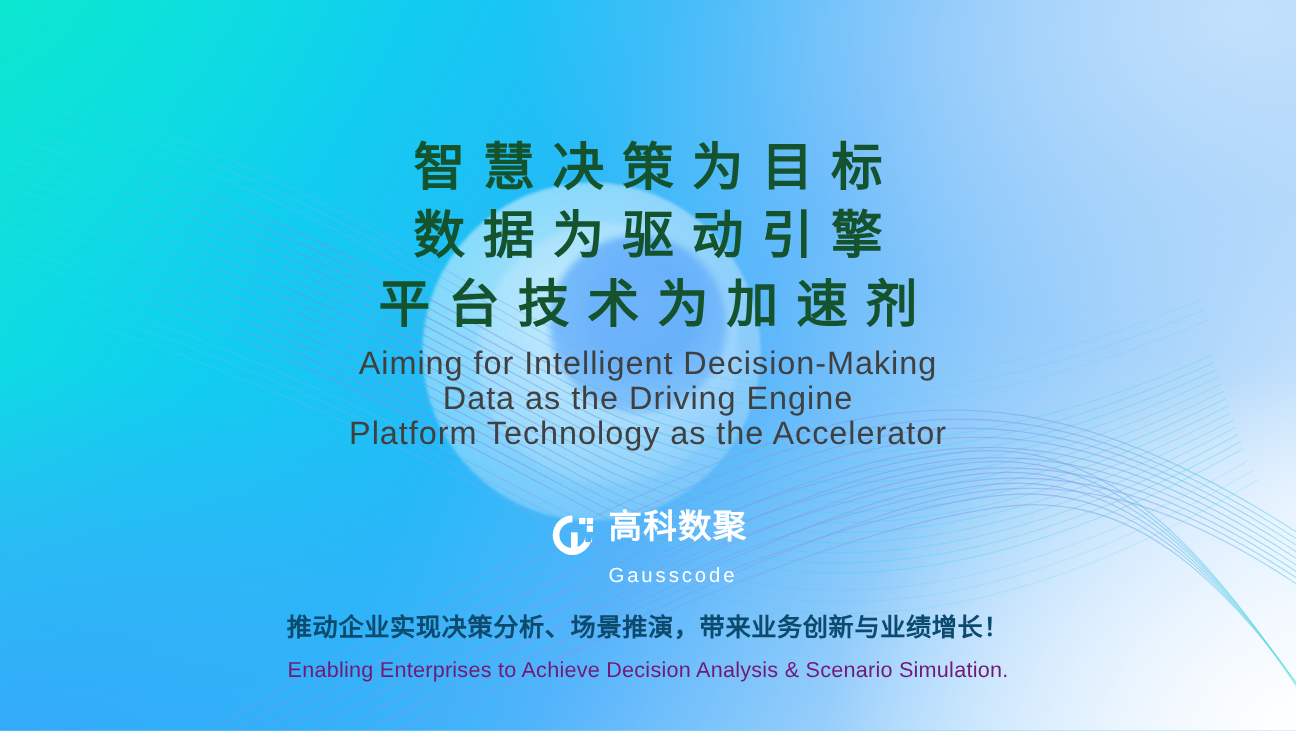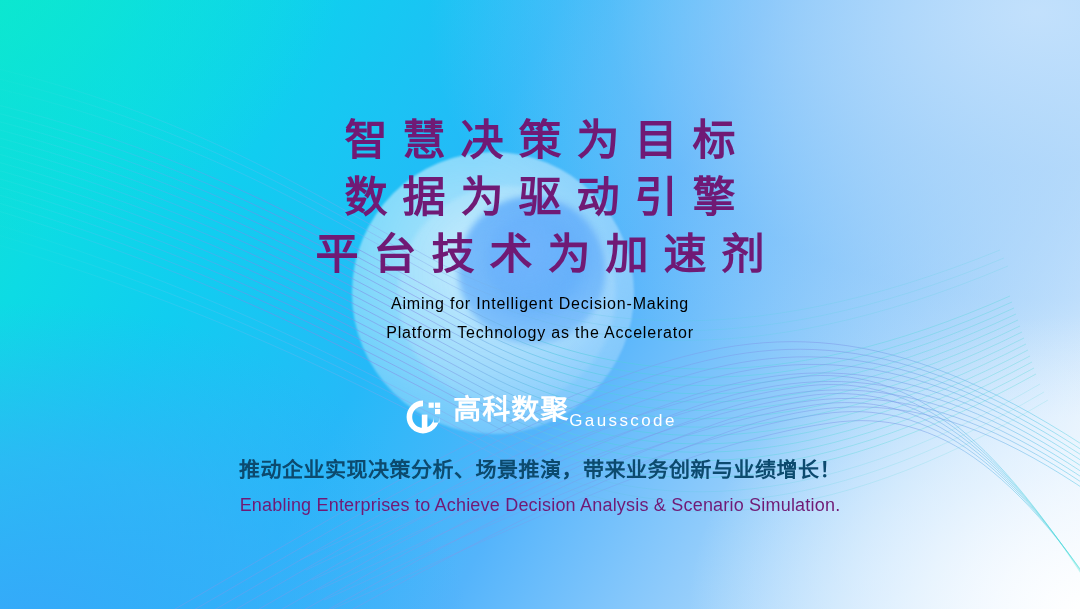--- a/index.html
+++ b/index.html
@@ -139,56 +139,56 @@
     position: absolute;
     inset: 0;
     display: flex;
     flex-direction: column;
     align-items: center;
   }
 
   .headline {
     margin-top: 112px;
     text-align: center;
-    color: #701a75;
+    color: #14532d;
     font-weight: 700;
     font-size: 43px;
     line-height: 57px;
     letter-spacing: 15px;
     text-indent: 15px;
     white-space: nowrap;
   }
   .headline > div { }
 
   .subhead {
     margin-top: 6px;
     text-align: center;
-    color: #000000;
-    font-size: 16px;
+    color: #404040;
+    font-size: 27px;
     line-height: 29px;
     letter-spacing: 0.8px;
     white-space: nowrap;
   }
 
   
   .logo-lockup {
     margin-top: 48px;
     display: flex;
     align-items: flex-start;
     gap: 10px;
   }
   .logo-mark {
     width: 40px;
     height: 40px;
     flex: 0 0 auto;
     margin-top: 2px;
   }
   .logo-words {
     display: flex;
-    flex-direction: row;
+    flex-direction: column;
     align-items: flex-start;
   }
   .logo-cn {
     color: #ffffff;
     font-size: 28px;
     line-height: 30px;
     font-weight: 700;
     letter-spacing: 1px;
   }
   .logo-en {
@@ -319,20 +319,21 @@
   <div class="content">
 
     <div class="headline">
       <div>智慧决策为目标</div>
       <div>数据为驱动引擎</div>
       <div>平台技术为加速剂</div>
     </div>
 
     <div class="subhead">
       <div>Aiming for Intelligent Decision-Making</div>
+      <div>Data as the Driving Engine</div>
       <div>Platform Technology as the Accelerator</div>
     </div>
 
     <div class="logo-lockup">
       <svg class="logo-mark" viewBox="0 0 100 100">
 
         <path d="M50,6
                  A44,44 0 1 0 94,50
                  L94,50
                  L68,50

